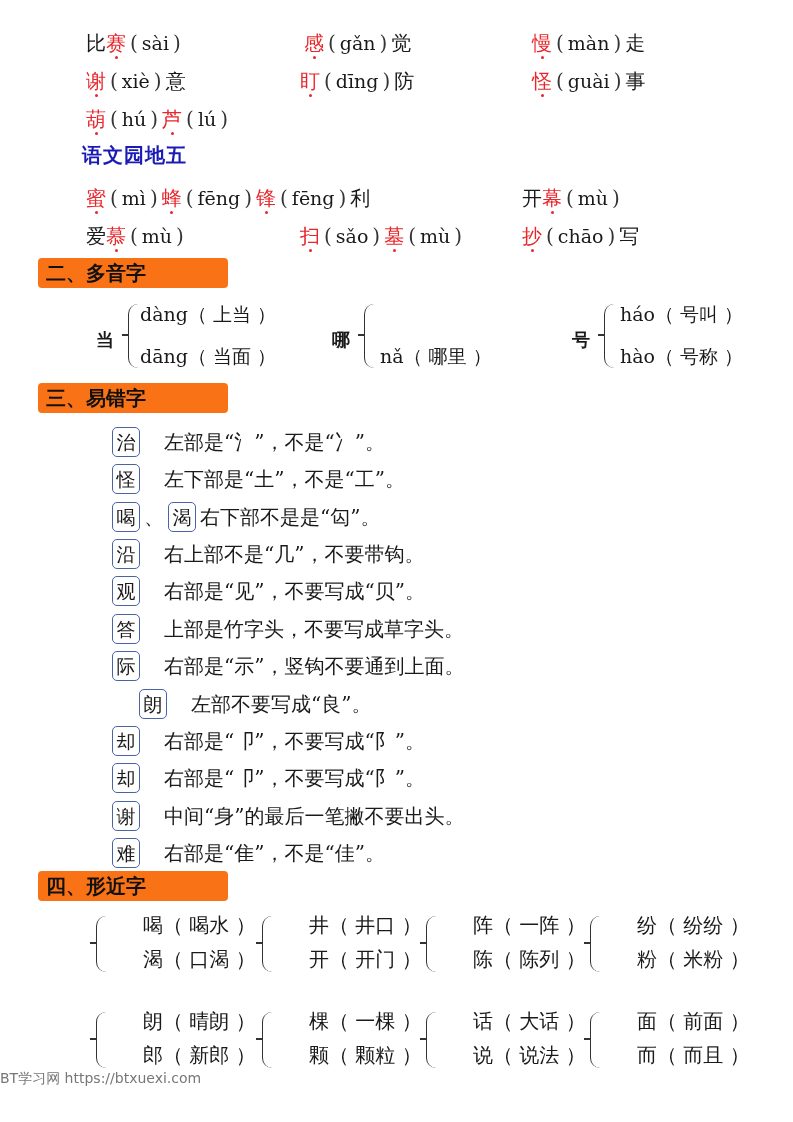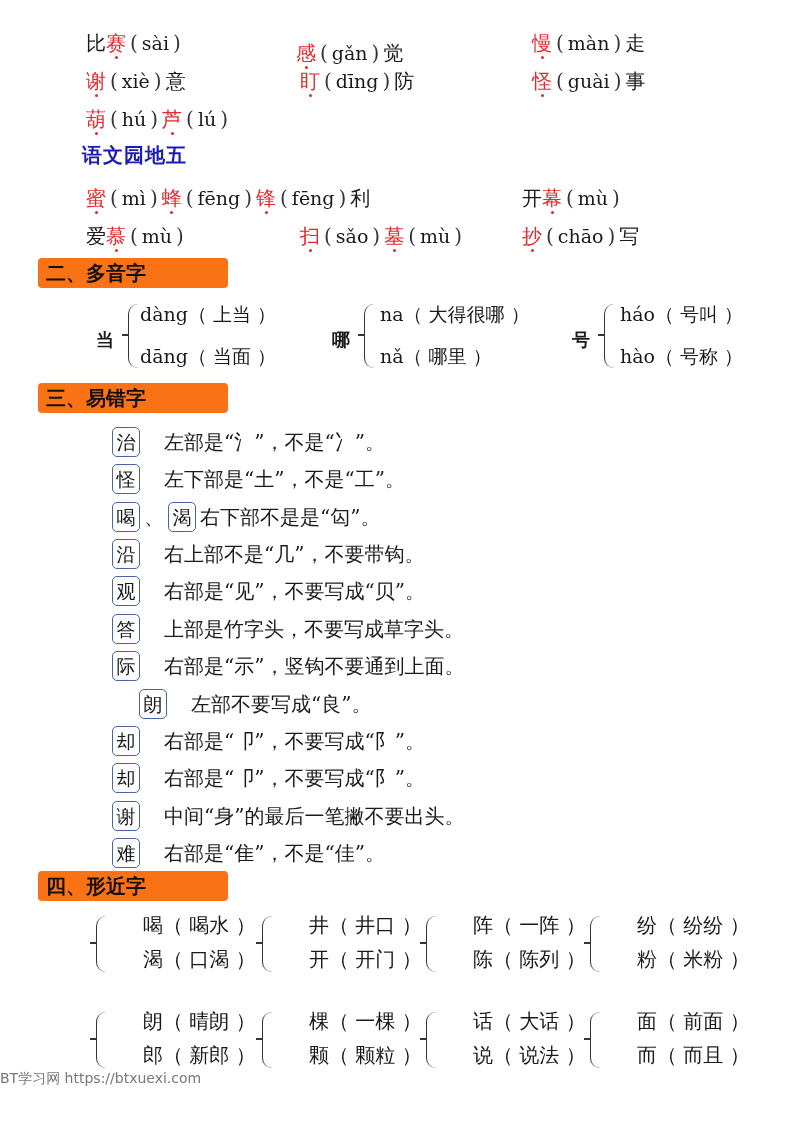--- a/index.html
+++ b/index.html
@@ -57,21 +57,21 @@
     position: absolute; top: 1070px; left: 0; width: 793px; text-align: left;
     font-family: "DejaVu Sans", sans-serif; font-size: 14px; color: #777;
   }
 </style>
 </head>
 <body>
 
 <div class="row" style="left:86px; top:29px;">
   <span>比</span><span class="red dot">赛</span><span class="paren">(</span><span class="py">sài</span><span class="paren">)</span>
 </div>
-<div class="row" style="left:296px; top:29px;margin-top:10px;">
+<div class="row" style="left:304px; top:29px;">
   <span class="red dot">感</span><span class="paren">(</span><span class="py">gǎn</span><span class="paren">)</span><span>觉</span>
 </div>
 <div class="row" style="left:532px; top:29px;">
   <span class="red dot">慢</span><span class="paren">(</span><span class="py">màn</span><span class="paren">)</span><span>走</span>
 </div>
 
 <div class="row" style="left:86px; top:67px;">
   <span class="red dot">谢</span><span class="paren">(</span><span class="py">xiè</span><span class="paren">)</span><span>意</span>
 </div>
 <div class="row" style="left:300px; top:67px;">
@@ -108,21 +108,20 @@
 
 <div class="poly" style="left:96px; top:302px; width:200px;">
   <span class="head">当</span>
   <span class="brace" style="left:32px;"></span>
   <span class="l1" style="left:44px;">dàng（ 上当 ）</span>
   <span class="l2" style="left:44px;">dāng（ 当面 ）</span>
 </div>
 <div class="poly" style="left:332px; top:302px; width:230px;">
   <span class="head">哪</span>
   <span class="brace" style="left:32px;"></span>
-  <span class="l1" style="left:48px;">na（ 大得很哪 ）</span>
   <span class="l2" style="left:48px;">nǎ（ 哪里 ）</span>
 </div>
 <div class="poly" style="left:572px; top:302px; width:200px;">
   <span class="head">号</span>
   <span class="brace" style="left:32px;"></span>
   <span class="l1" style="left:48px;">háo（ 号叫 ）</span>
   <span class="l2" style="left:48px;">hào（ 号称 ）</span>
 </div>
 
 <div class="section" style="top:383px;">三、易错字</div>

